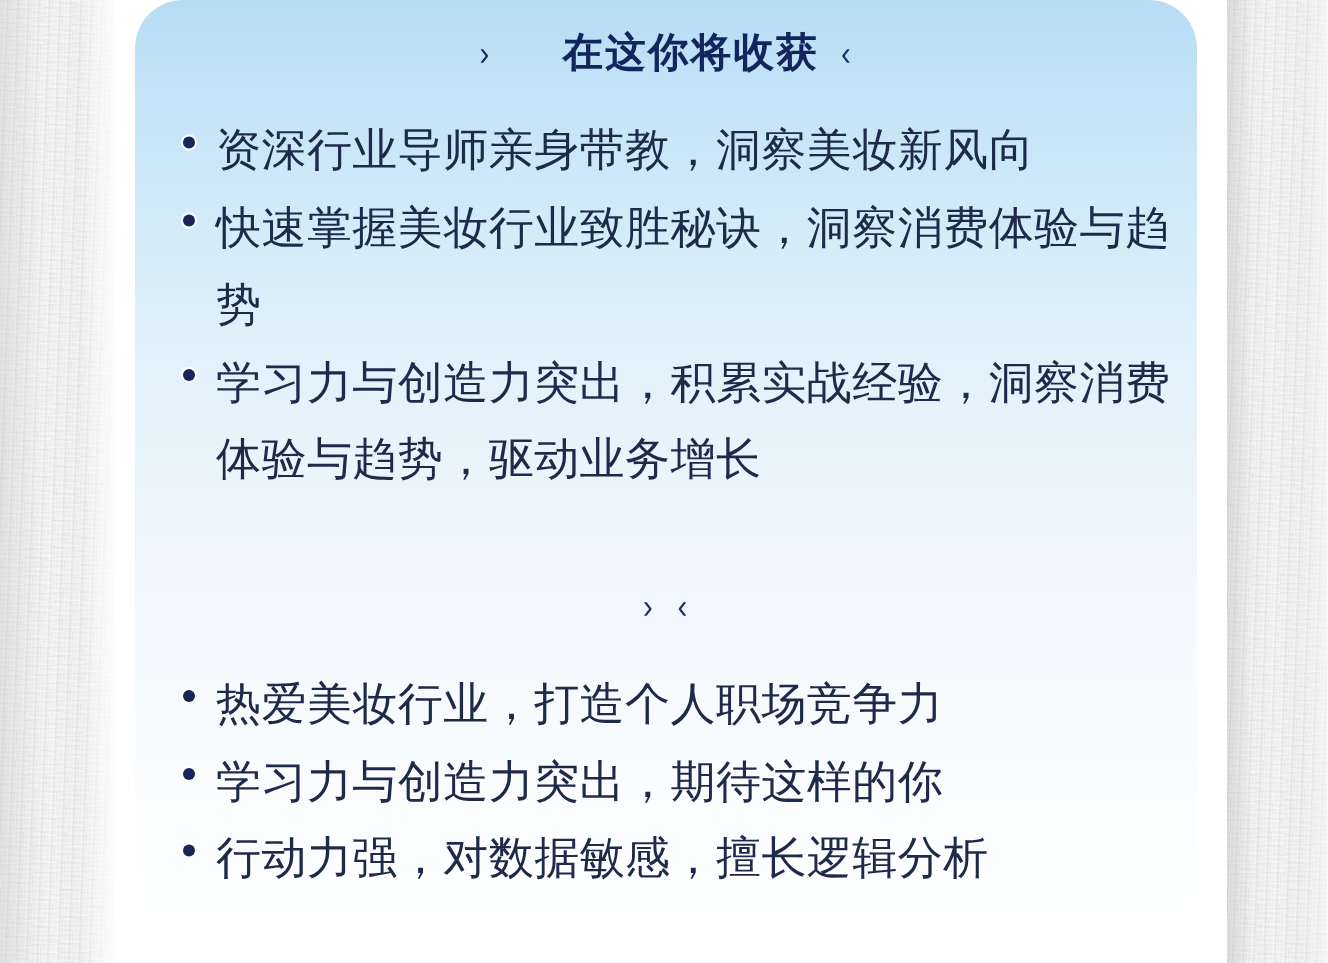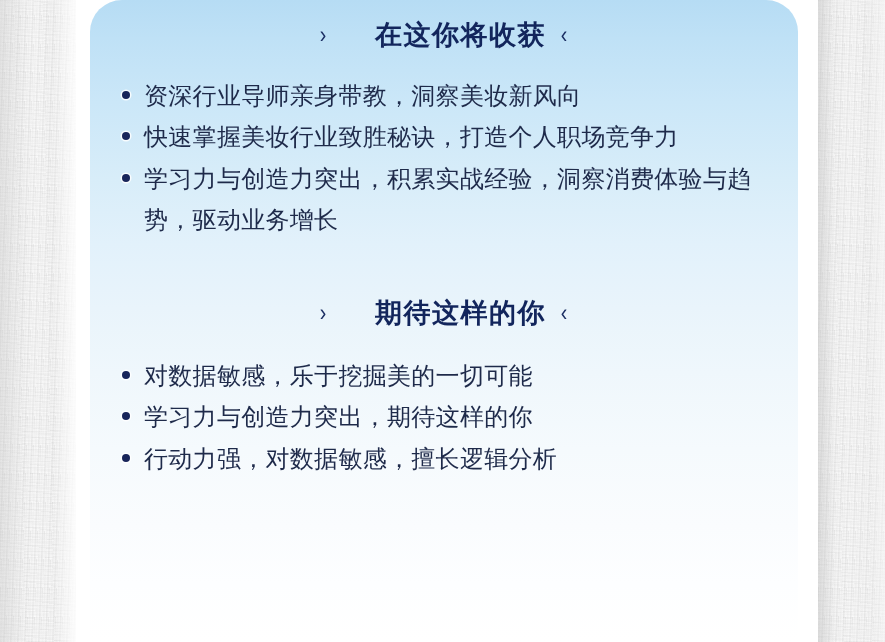--- a/index.html
+++ b/index.html
@@ -130,21 +130,21 @@
   .bullet-list {
     list-style: none;
     margin: 0;
     padding: 0;
   }
   .bullet-item {
     position: relative;
     display: block;
     padding-left: 26px;
     color: #1e2a4a;
-    font-size: 24px;
+    font-size: 30px;
     line-height: 1.72;
     letter-spacing: 0.3px;
     font-weight: 400;
   }
   .bullet-item::before {
     content: "";
     position: absolute;
     left: 4px;
     top: 16px;
     width: 8px;
@@ -172,32 +172,31 @@
     <div class="card-inner">
 
       <div class="section-heading block-harvest-heading">
         <span class="chev">›</span>
         <span class="heading-text">在这你将收获</span>
         <span class="chev">‹</span>
       </div>
 
       <ul class="bullet-list block-harvest-list">
         <li class="bullet-item">资深行业导师亲身带教，洞察美妆新风向</li>
-        <li class="bullet-item">快速掌握美妆行业致胜秘诀，打造个人职场竞争力</li>
+        <li class="bullet-item">快速掌握美妆行业致胜秘诀，洞察消费体验与趋势</li>
         <li class="bullet-item">学习力与创造力突出，积累实战经验，洞察消费体验与趋势，驱动业务增长</li>
       </ul>
 
       <div class="section-heading block-you-heading">
         <span class="chev">›</span>
-        <span class="heading-text">期待这样的你</span>
         <span class="chev">‹</span>
       </div>
 
       <ul class="bullet-list block-you-list">
-        <li class="bullet-item">对数据敏感，乐于挖掘美的一切可能</li>
+        <li class="bullet-item">热爱美妆行业，打造个人职场竞争力</li>
         <li class="bullet-item">学习力与创造力突出，期待这样的你</li>
         <li class="bullet-item">行动力强，对数据敏感，擅长逻辑分析</li>
       </ul>
 
     </div>
   </div>
 
 </div>
 
 </body></html>

